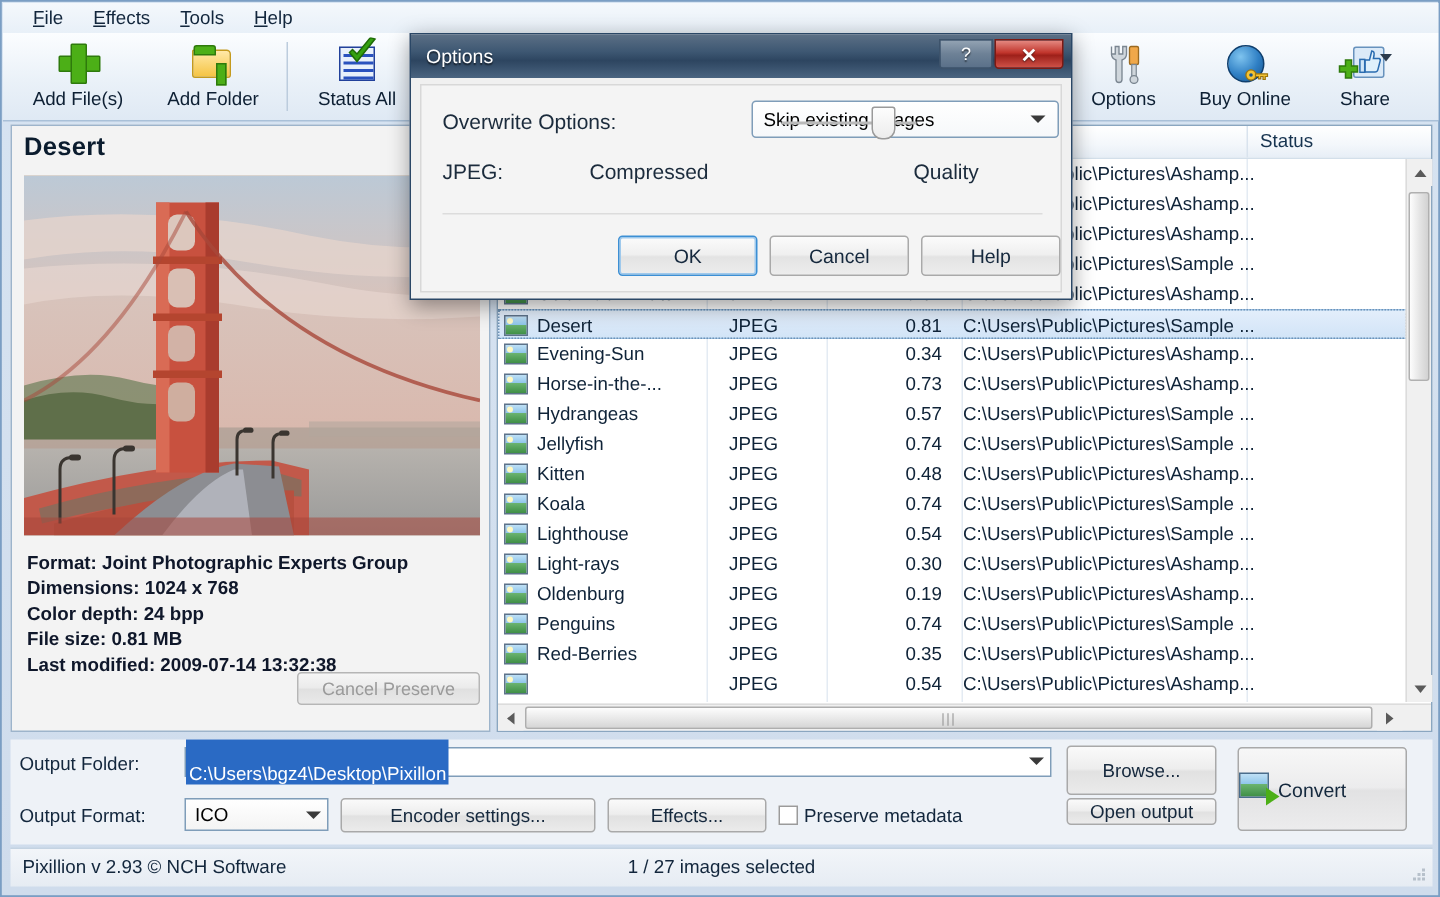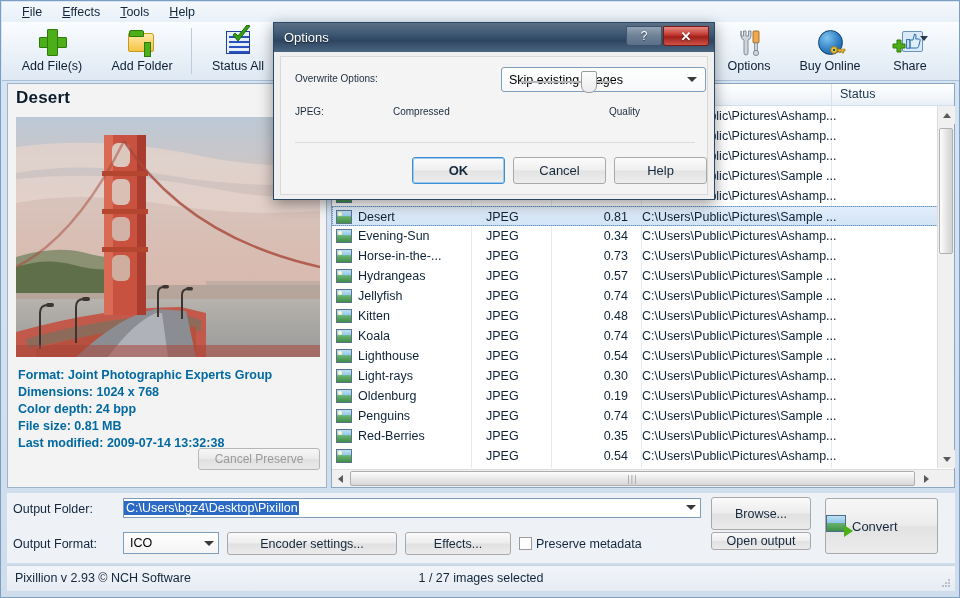--- a/index.html
+++ b/index.html
@@ -116,21 +116,21 @@
   .leftpanel .title {
     font-size:17px; font-weight:bold; color:#0b1c2e;
     padding:4px 0 4px 8px; letter-spacing:0.2px;
   }
   .previewimg {
     position:absolute; left:8px; top:33px; width:304px; height:240px;
     overflow:hidden; background:#c8b5a7;
   }
   .info {
     position:absolute; left:10px; top:283px; width:300px;
-    font-size:12.5px; font-weight:bold; color:#0369a1; line-height:17px;
+    font-size:12.5px; font-weight:bold; color:#0f172a; line-height:17px;
   }
   .cancelpreview {
     position:absolute; left:190px; top:364px; width:122px; height:22px;
     background: linear-gradient(180deg,#f6f6f6 0%, #ebebeb 48%, #e0e0e0 52%, #e9e9e9 100%);
     border:1px solid #b6b6b6; border-radius:3px;
     color:#9a9a9a; font-size:12px;
     display:flex; align-items:center; justify-content:center;
   }
   
   .listpanel {
@@ -208,21 +208,21 @@
     position:absolute; left:6px; top:492px; width:948px; height:70px;
     background:#eef2f7;
   }
   .blabel { position:absolute; font-size:12.5px; color:#12263c; }
   .outfolder {
     position:absolute; left:122px; top:497px; width:578px; height:20px;
     background:#ffffff; border:1px solid #7f9db9; font-size:12.5px;
     display:flex; align-items:center;
   }
   .outfolder .selpath {
-    background:#2a6ac4; color:#ffffff; padding:0 1px 0 2px;
+    background:#2a6ac4; color:#ffffff; padding:16px 1px 0 2px;
   }
   .ddarrow {
     position:absolute; right:4px; top:6px; width:0;height:0;
     border-left:5px solid transparent;border-right:5px solid transparent;border-top:5px solid #3a3a3a;
   }
   .combo {
     position:absolute; left:122px; top:531px; width:96px; height:22px;
     background:linear-gradient(180deg,#ffffff 0%,#f4f4f4 100%);
     border:1px solid #7f9db9; font-size:12.5px;
     display:flex; align-items:center; padding-left:6px;
@@ -289,21 +289,21 @@
     position:absolute; right:5px; top:3px; width:46px; height:20px;
     background:linear-gradient(180deg,#e58a82 0%,#c1352c 45%,#9e201a 55%,#cf5248 100%);
     border:1px solid #7b1a14; border-radius:0 0 3px 3px;
     color:#fff; font-size:13px; font-weight:bold;
     display:flex;align-items:center;justify-content:center;
   }
   .dlg-body {
     position:absolute; left:6px; top:33px; width:428px; height:139px;
     background:#f4f4f4; border:1px solid #d8d8d8;
   }
-  .dlg-lbl { position:absolute; font-size:10px; color:#1b2b3c; }
+  .dlg-lbl { position:absolute; font-size:14px; color:#1b2b3c; }
   .dlg-combo {
     position:absolute; left:220px; top:10px; width:205px; height:25px;
     background:linear-gradient(180deg,#ffffff 0%,#f6f8fa 100%);
     border:1px solid #7f9db9; border-radius:3px;
     display:flex; align-items:center; padding-left:7px; font-size:12.5px;
   }
   .slider-track {
     position:absolute; left:240px; top:24px; width:90px; height:2px; background:#b9b9b9;
   }
   .slider-knob {
@@ -314,21 +314,21 @@
   .dlg-sep {
     position:absolute; left:14px; top:85px; width:400px; height:1px; background:#dcdcdc;
   }
   .dlg-btn {
     position:absolute; top:100px; height:27px;
     background:linear-gradient(180deg,#fbfbfb 0%,#efefef 47%,#e3e3e3 53%,#ededed 100%);
     border:1px solid #a9a9a9; border-radius:3px;
     font-size:13px; color:#15283d;
     display:flex;align-items:center;justify-content:center;
   }
-  .dlg-btn.def { border:1px solid #3c8fd4; box-shadow:0 0 0 1px #9fc9ec inset;font-weight:bold; }
+  .dlg-btn.def { border:1px solid #3c8fd4; box-shadow:0 0 0 1px #9fc9ec inset; }
 </style>
 </head>
 <body>
 
 <div class="app">
 
   <div class="menubar">
     <div class="mi"><u>F</u>ile</div>
     <div class="mi"><u>E</u>ffects</div>
     <div class="mi"><u>T</u>ools</div>

